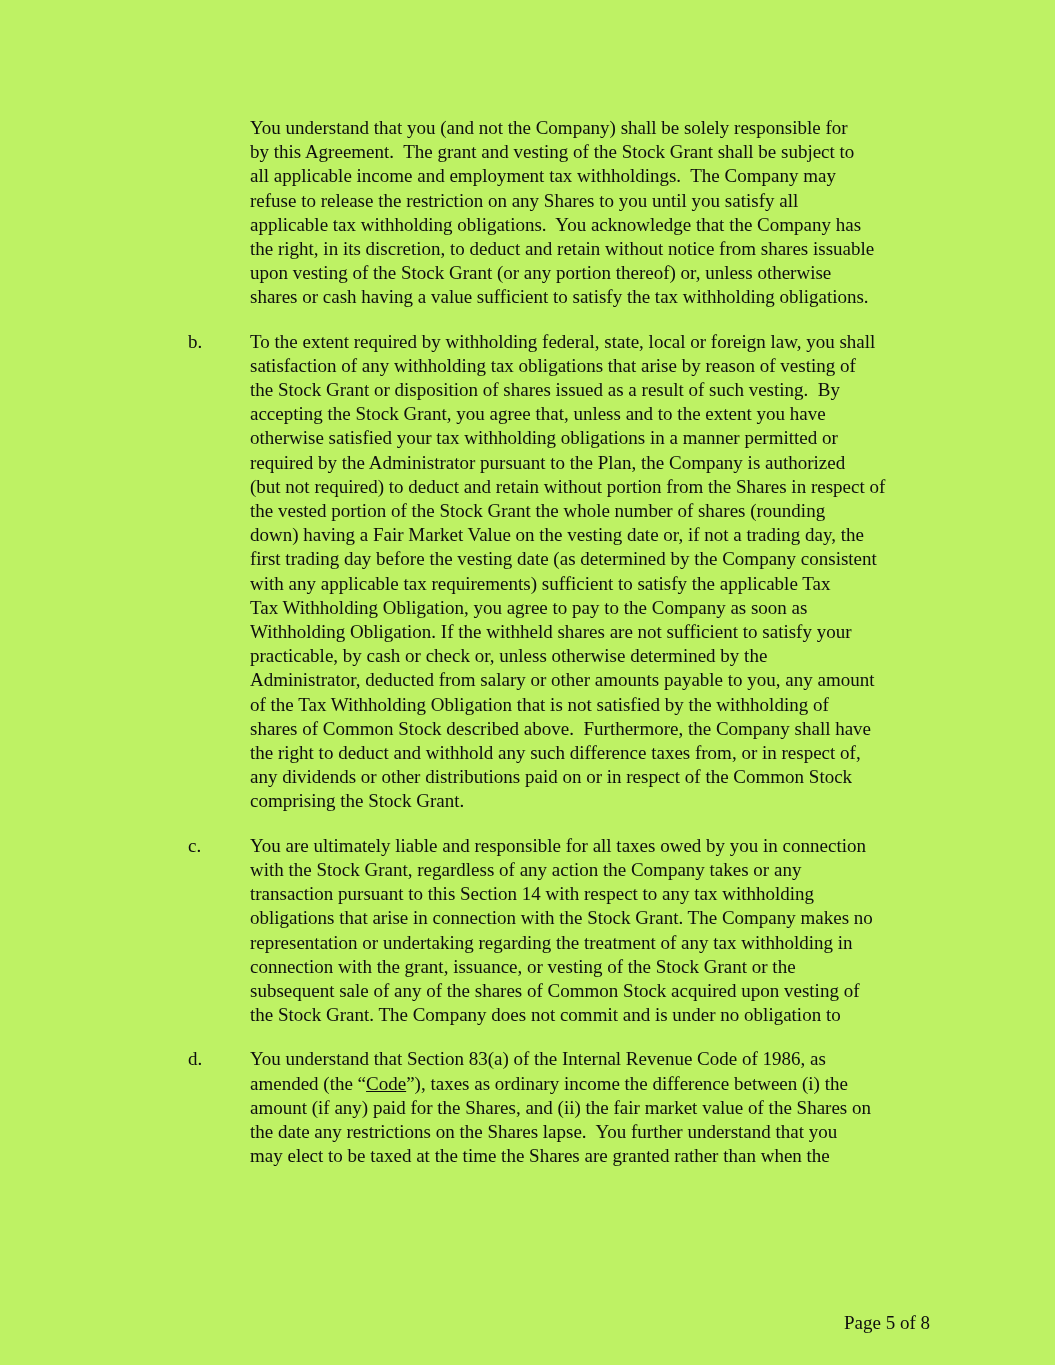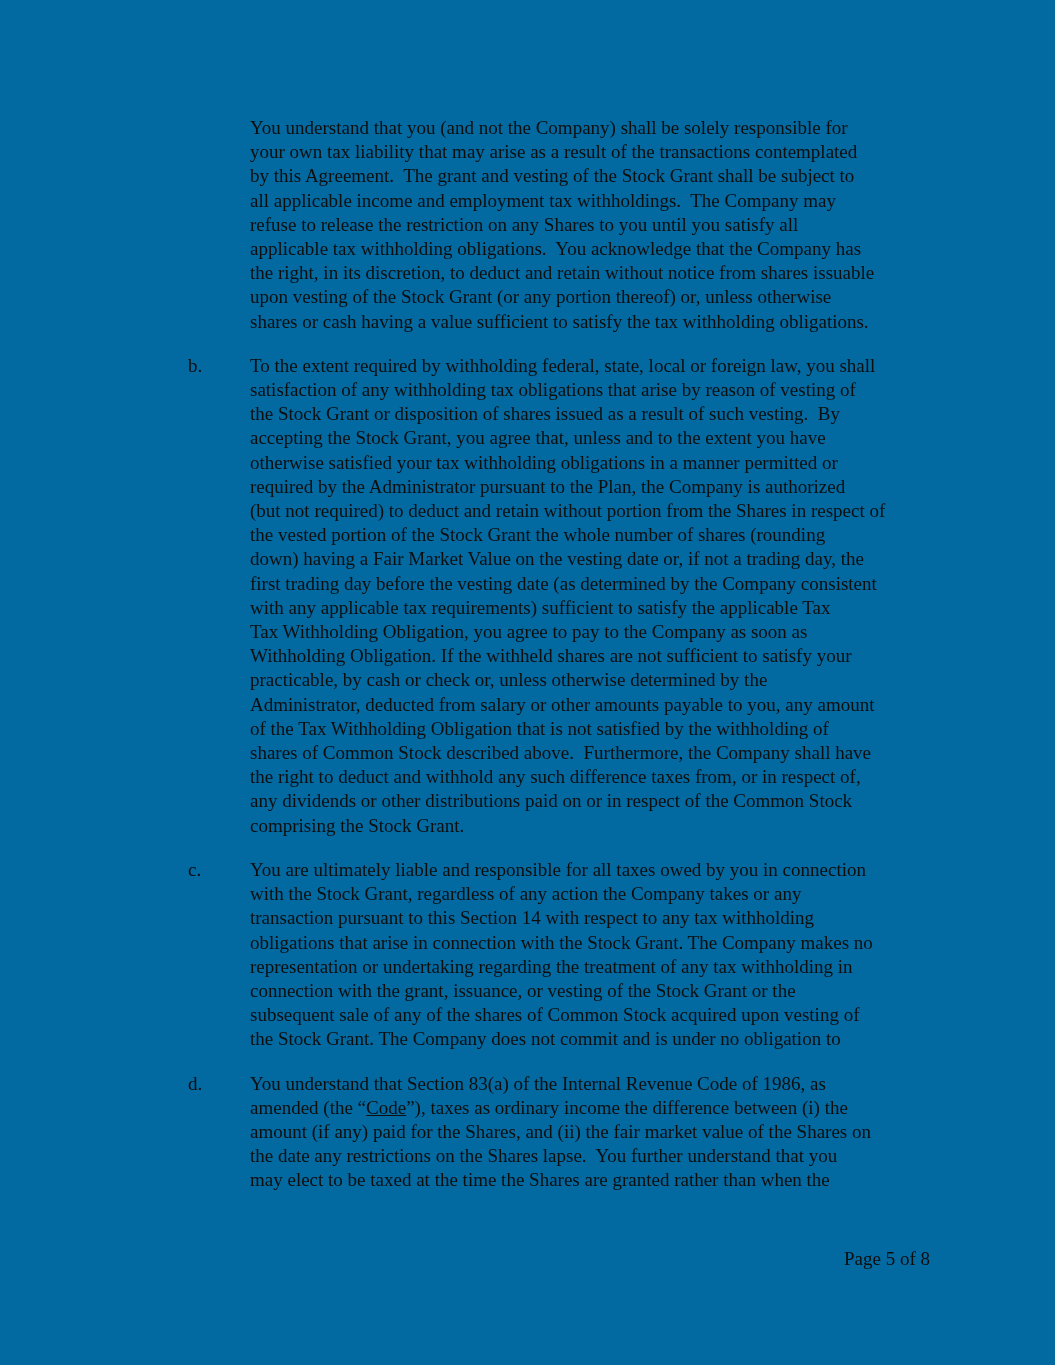--- a/index.html
+++ b/index.html
@@ -4,21 +4,21 @@
 <style>
   html, body {
     margin: 0;
     padding: 0;
     background: #ffffff;
   }
   .page {
     position: relative;
     width: 1055px;
     height: 1365px;
-    background: #0369a1;
+    background: #bef264;
     color: #0e0e0e;
     font-family: "Liberation Serif", serif;
     overflow: hidden;
   }
   .content {
     position: absolute;
     left: 188px;
     top: 116px;
     width: 760px;
   }
@@ -39,36 +39,35 @@
   .line {
     white-space: pre;
     font-size: 19px;
     line-height: 24.2px;
   }
   .u {
     text-decoration: underline;
   }
   .footer {
     position: absolute;
-    top: 1247px;
+    top: 1311px;
     right: 125px;
     font-size: 19px;
     line-height: 24.2px;
   }
 </style>
 </head>
 <body>
 
 <div class="page">
   <div class="content">
       <div class="para">
         <div class="para-label"></div>
         <div class="para-body">
           <div class="line">You understand that you (and not the Company) shall be solely responsible for</div>
-          <div class="line">your own tax liability that may arise as a result of the transactions contemplated</div>
           <div class="line">by this Agreement.  The grant and vesting of the Stock Grant shall be subject to</div>
           <div class="line">all applicable income and employment tax withholdings.  The Company may</div>
           <div class="line">refuse to release the restriction on any Shares to you until you satisfy all</div>
           <div class="line">applicable tax withholding obligations.  You acknowledge that the Company has</div>
           <div class="line">the right, in its discretion, to deduct and retain without notice from shares issuable</div>
           <div class="line">upon vesting of the Stock Grant (or any portion thereof) or, unless otherwise</div>
           <div class="line">shares or cash having a value sufficient to satisfy the tax withholding obligations.</div>
         </div>
       </div>
       <div class="para">

